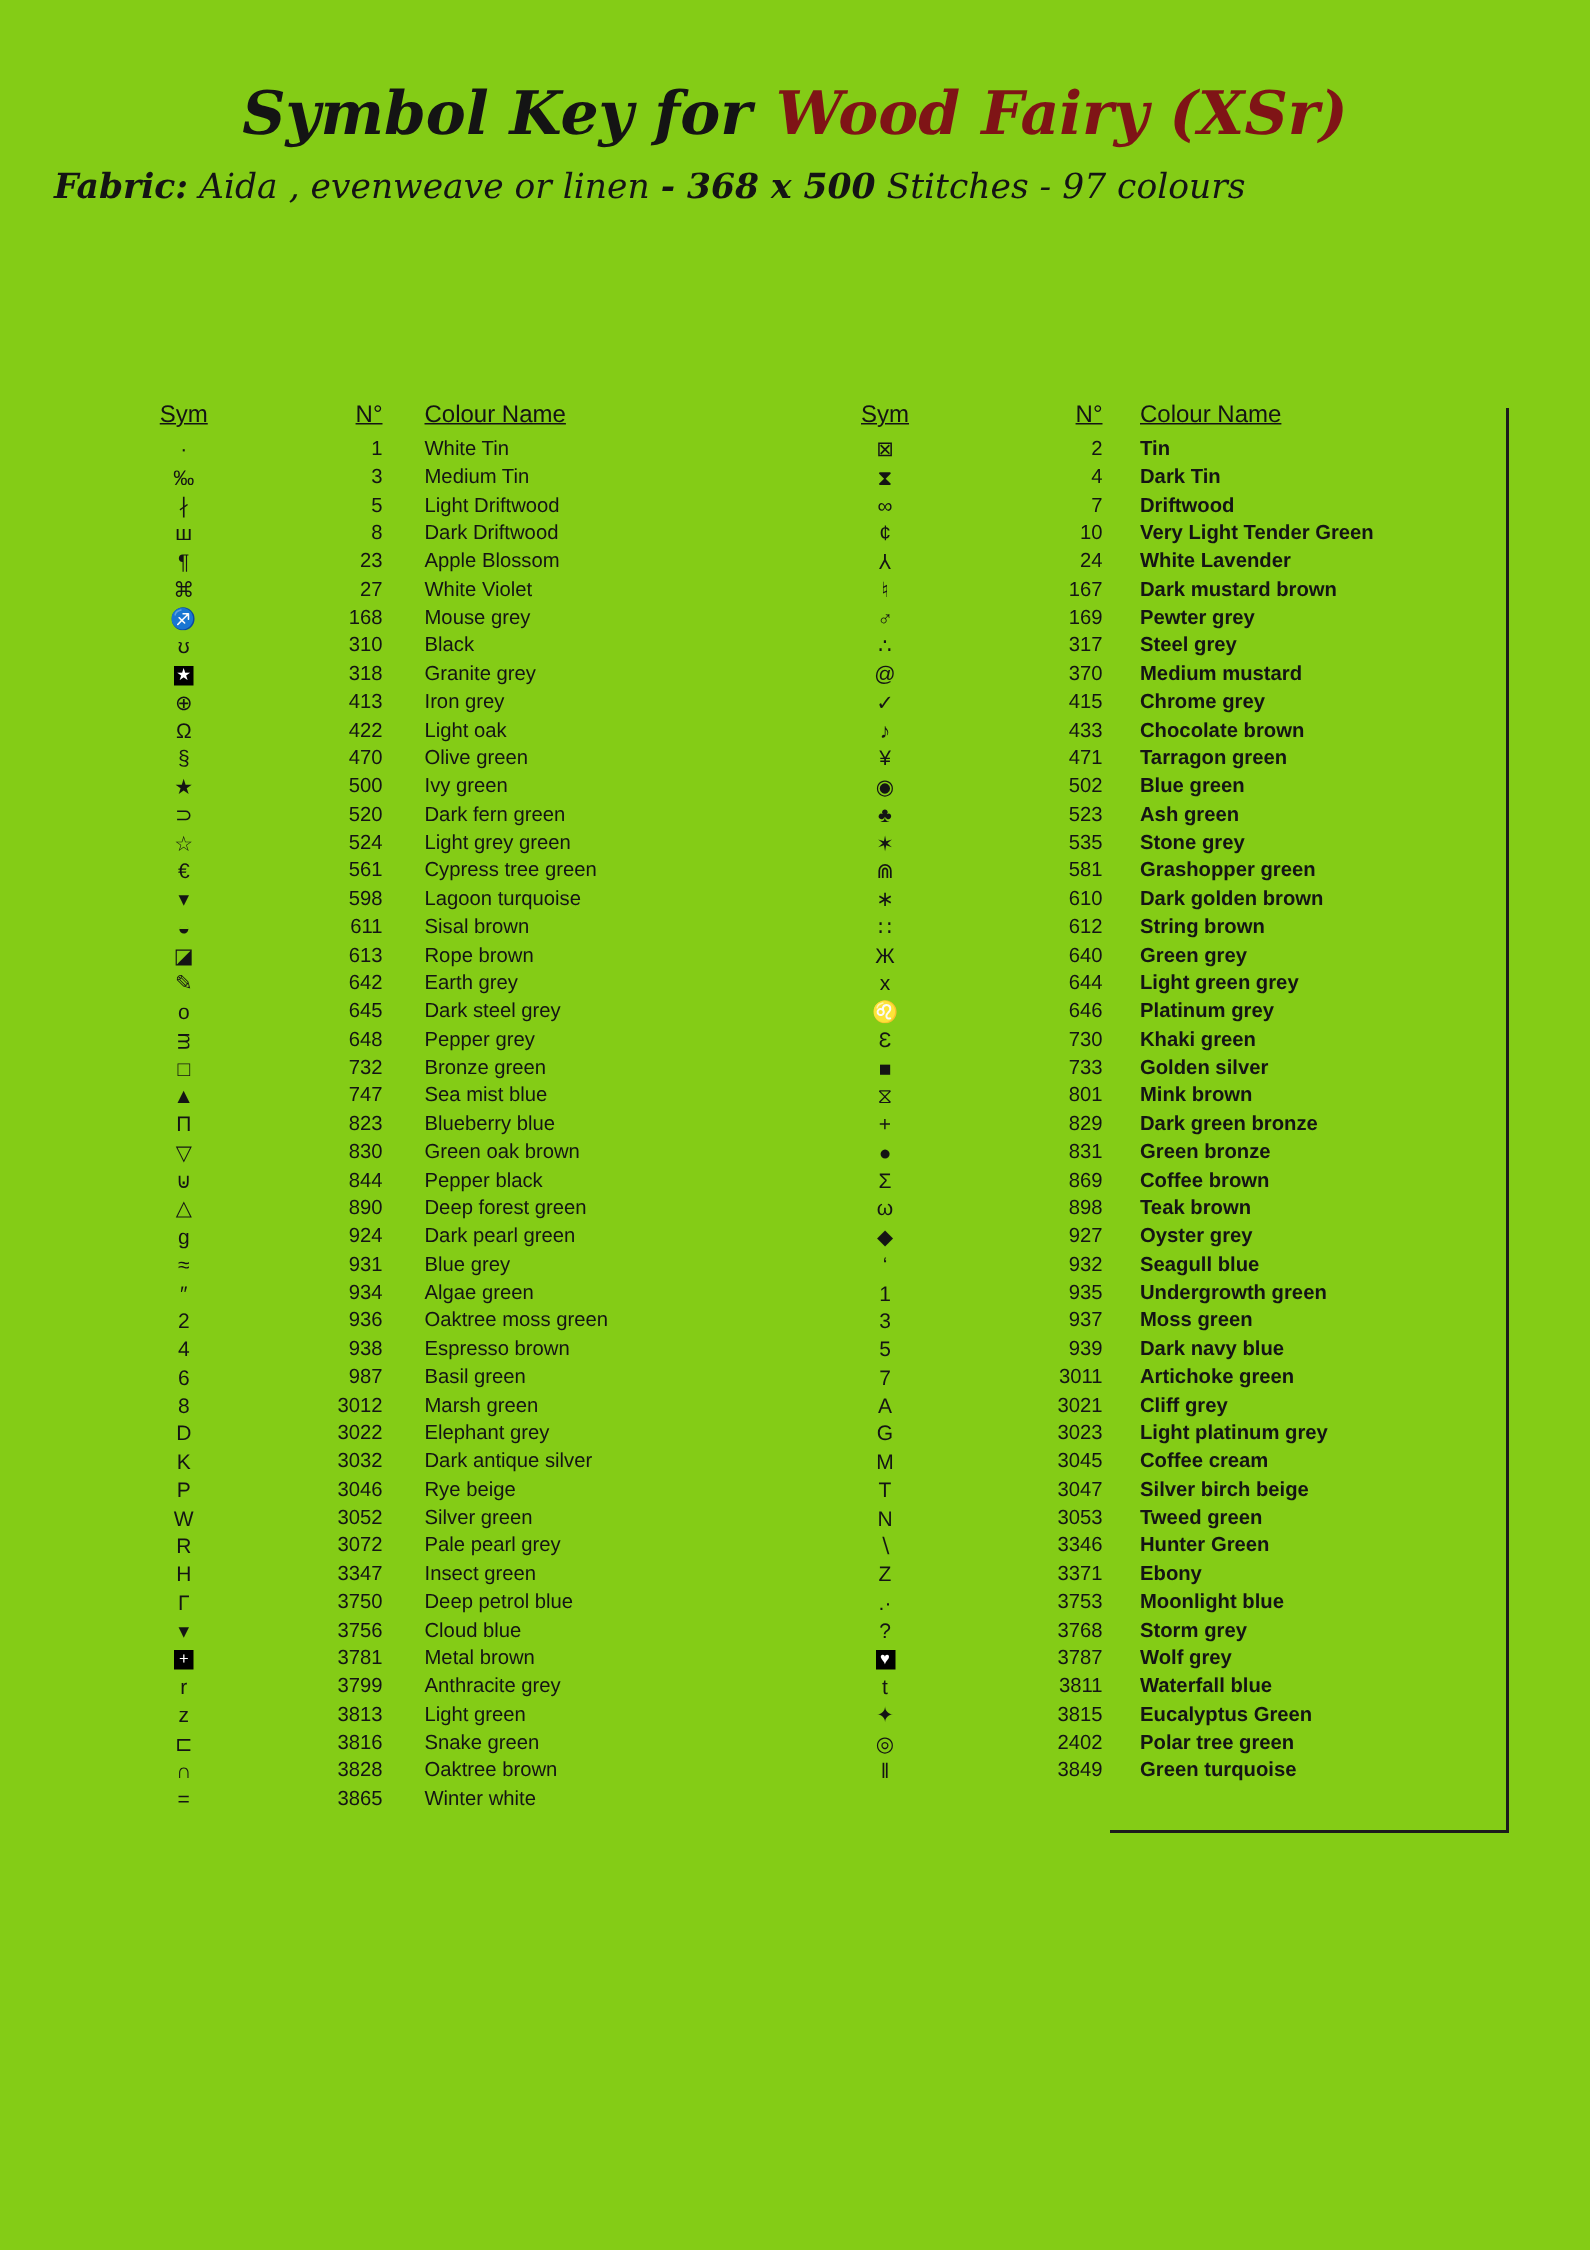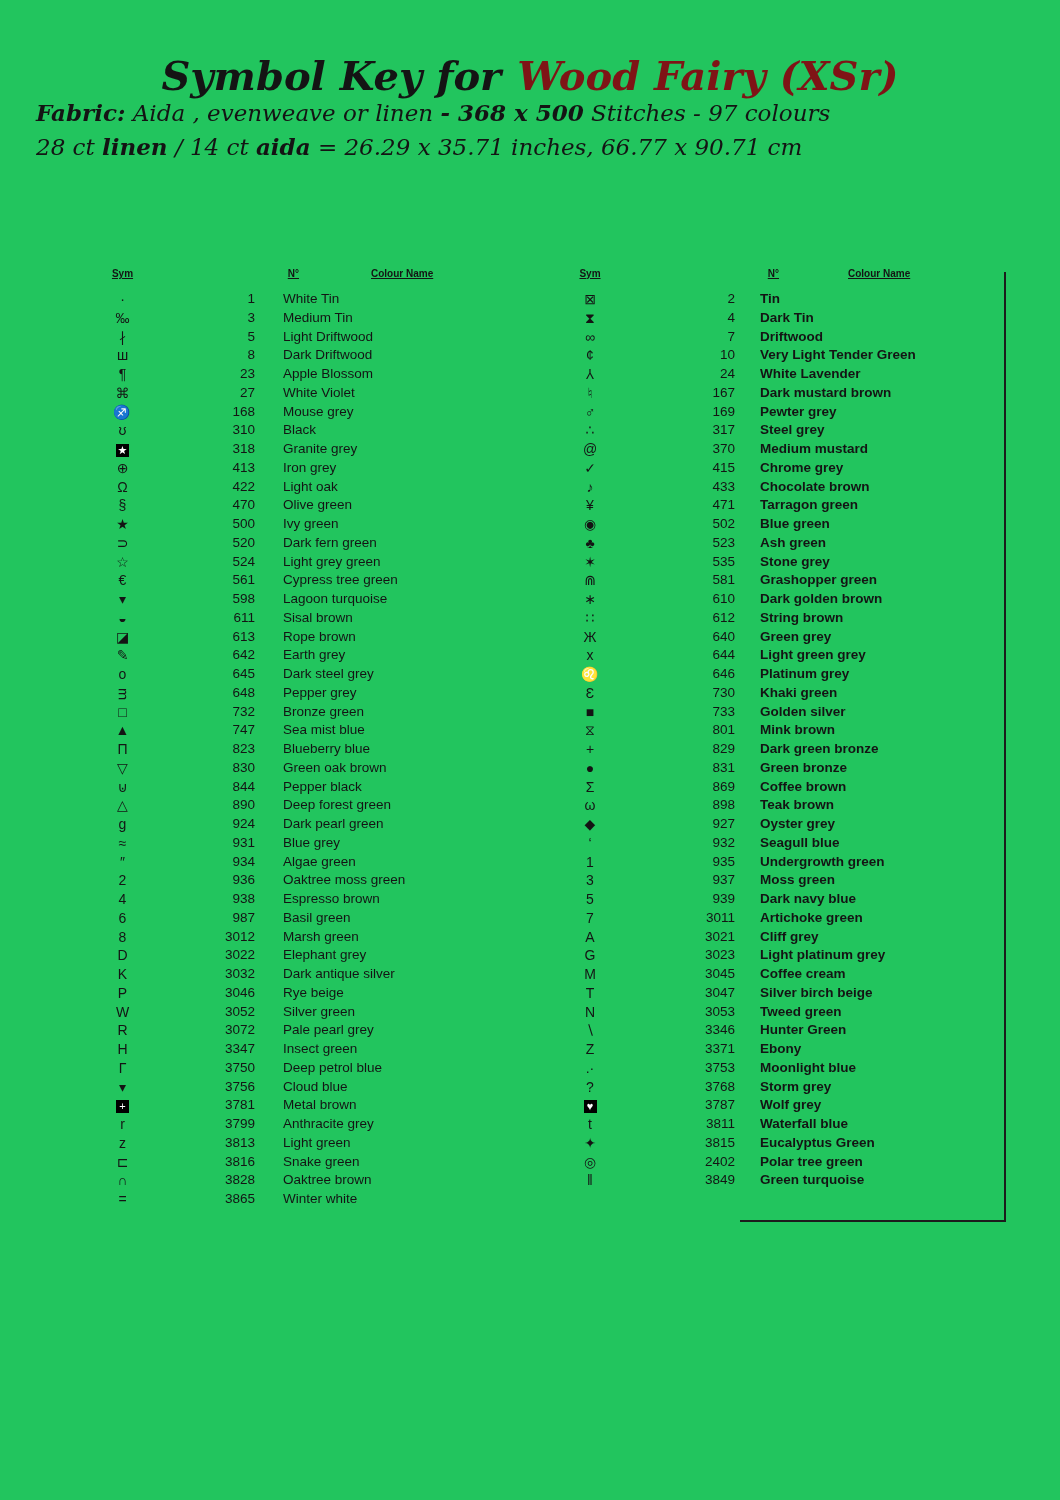--- a/index.html
+++ b/index.html
@@ -1,51 +1,51 @@
 <!DOCTYPE html>
 <html><head>
 <meta charset="utf-8">
 <style>
   html,body { margin:0; padding:0; background:#e8e8e8; }
   .page {
     position:relative;
     width:1060px; height:1500px;
     margin:0 auto;
-    background:#22c55e;
+    background:#84cc16;
     font-family:"Liberation Sans", sans-serif;
     color:#141414;
     overflow:hidden;
   }
   
   .title {
     position:absolute; top:52px; left:0; right:0;
     text-align:center;
     font-family:"DejaVu Serif", serif;
     font-style:italic; font-weight:bold;
     font-size:40px; line-height:48px;
     white-space:nowrap;
   }
   .title .t-name { padding-left:16px; }
   
   .fabric {
-    position:absolute; top:96px; left:36px; right:20px;
+    position:absolute; top:108px; left:36px; right:20px;
     font-family:"DejaVu Serif", serif;
     font-style:italic;
     font-size:23px; line-height:33px;
     white-space:nowrap;
   }
   .fabric .b { font-weight:bold; }
   
   .colgroup { position:absolute; top:268px; }
   .colgroup.left  { left:65px;  width:470px; }
   .colgroup.right { left:530px; width:475px; }
   .thead, .trow { display:grid; }
   .colgroup.left  .thead, .colgroup.left  .trow { grid-template-columns:115px 75px 280px; }
   .colgroup.right .thead, .colgroup.right .trow { grid-template-columns:120px 85px 270px; }
-  .thead { height:22px; font-size:10px; font-weight:bold;gap:44px; }
+  .thead { height:22px; font-size:16px; font-weight:normal; }
   .thead span { text-decoration:underline; }
   .h-sym { text-align:center; }
   .h-num { text-align:right; }
   .colgroup.left  .h-name { padding-left:28px; }
   .colgroup.right .h-name { padding-left:25px; }
   .trow { height:18.75px; line-height:18.75px; font-size:13.5px; }
   .c-sym { text-align:center; font-size:14px; }
   .c-sym .glyph { display:inline-block; line-height:14px; }
   .c-sym .glyph.inv {
     background:#000; color:#fff;
@@ -72,21 +72,20 @@
 <body>
 
 <div class="page">
 
   <div class="title">
     <span class="t-prefix">Symbol Key for</span><span class="t-name" style="color: rgb(127, 20, 22);">Wood Fairy (XSr)</span>
   </div>
 
   <div class="fabric">
       <div><span class="b">Fabric:</span><span>  Aida , evenweave or  linen </span><span class="b">- 368 x 500</span><span> Stitches - 97 colours</span></div>
-      <div><span>28 ct </span><span class="b">linen</span><span> / 14 ct </span><span class="b">aida</span><span> = 26.29 x 35.71 inches, 66.77 x 90.71 cm</span></div>
     </div>
 
   <div class="colgroup left">
     <div class="thead">
       <span class="h-sym">Sym</span>
       <span class="h-num">N°</span>
       <span class="h-name">Colour Name</span>
     </div>
     <div>
         <div class="trow">

